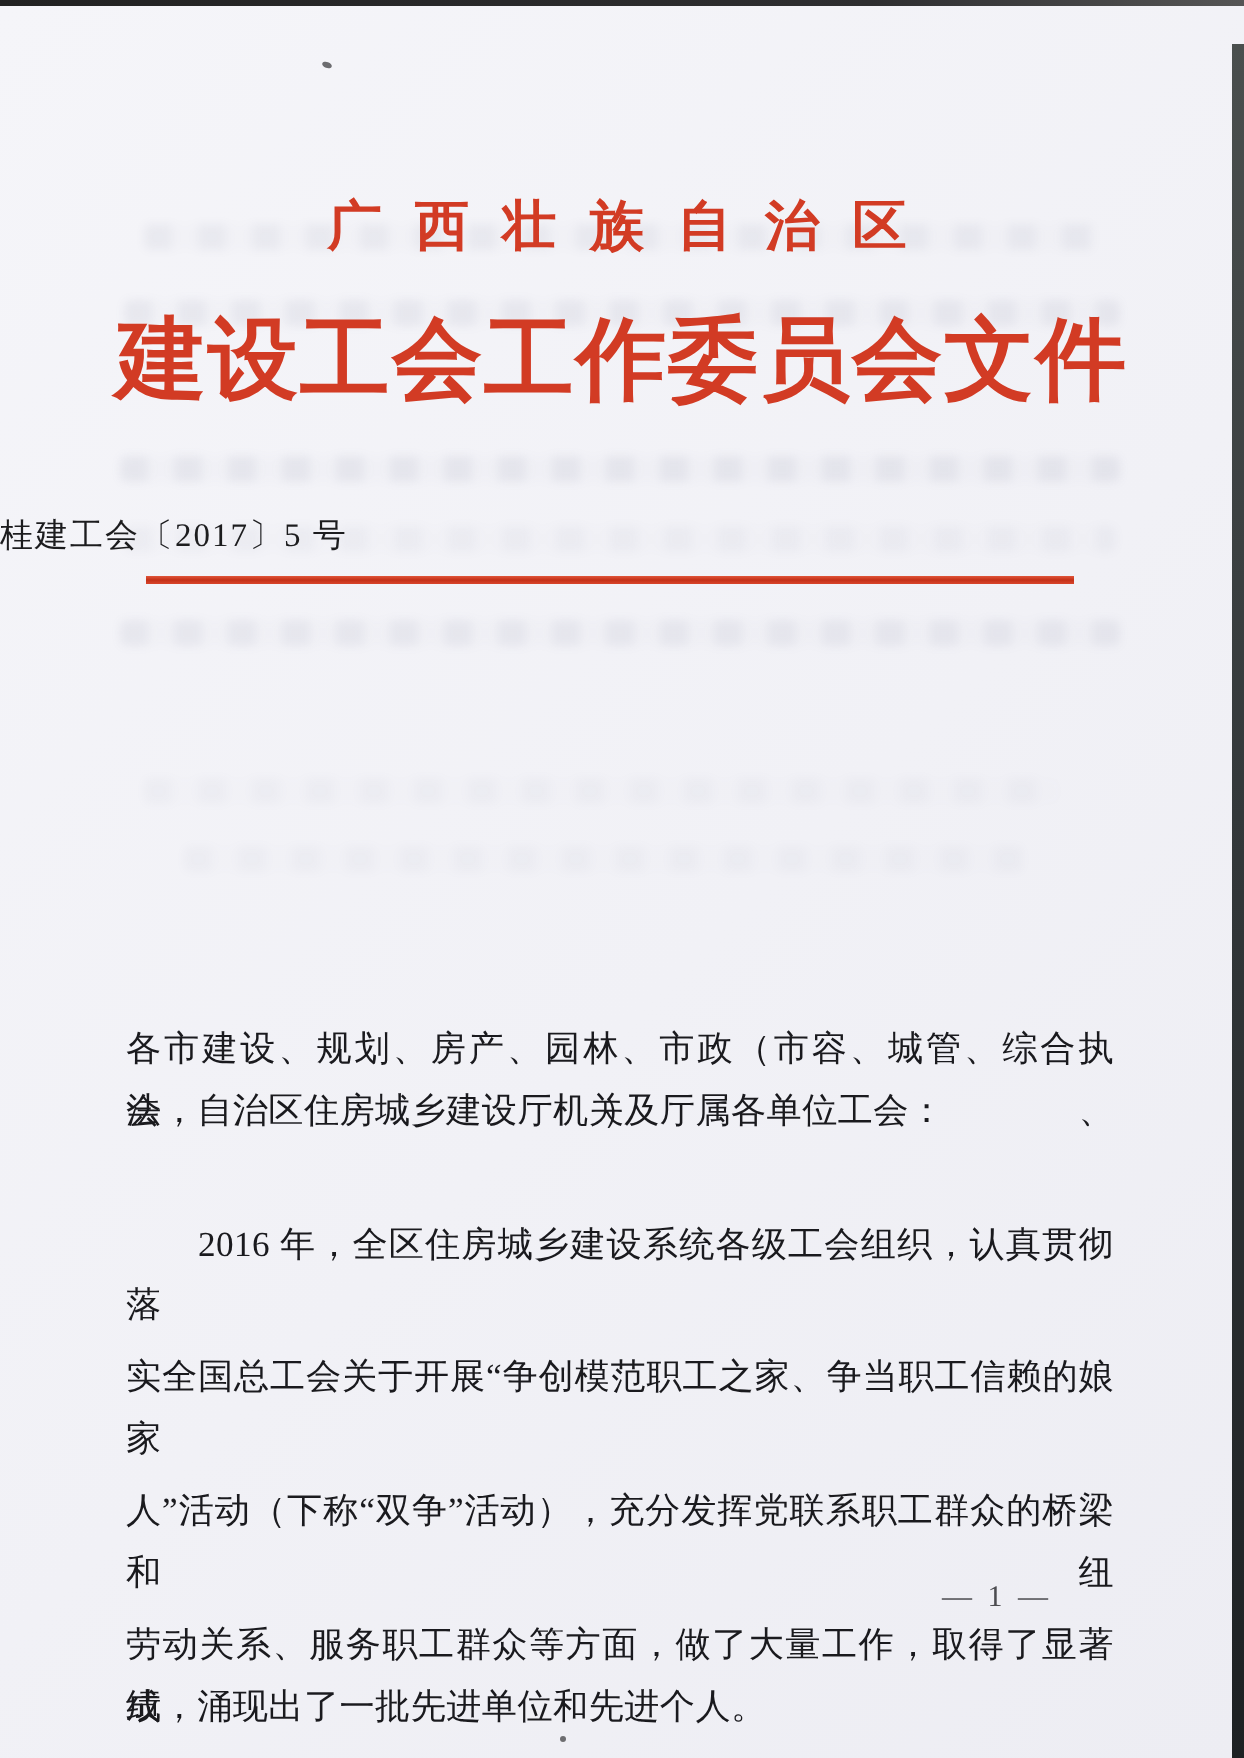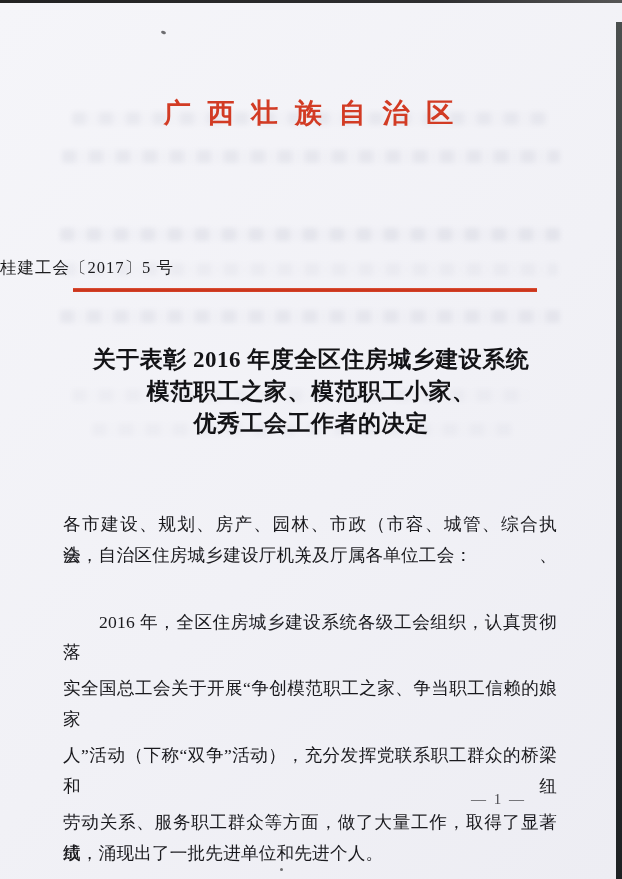--- a/index.html
+++ b/index.html
@@ -78,28 +78,24 @@
   <div class="ghost g2"></div>
   <div class="ghost g3"></div>
   <div class="ghost g4"></div>
   <div class="ghost g5"></div>
   <div class="ghost g6"></div>
   <div class="ghost g7"></div>
   <div class="speck s1"></div>
   <div class="speck s2"></div>
 
   <div class="hdr-region">广 西 壮 族 自 治 区</div>
+  <div class="hdr-committee">建设工会工作委员会文件</div>
   <div class="doc-number">桂建工会〔2017〕5 号</div>
   <div class="red-rule"></div>
 
-  <h1 class="title">
-    <span>关于表彰 2016 年度全区住房城乡建设系统</span><br>
-    <span>模范职工之家、模范职工小家、</span><br>
-    <span>优秀工会工作者的决定</span>
-  </h1>
 
   <div class="body-text">
     <div class="bline fill">各市建设、规划、房产、园林、市政（市容、城管、综合执法）、</div>
     <div class="bline end">会，自治区住房城乡建设厅机关及厅属各单位工会：</div>
     <div class="bline fill indent">2016 年，全区住房城乡建设系统各级工会组织，认真贯彻落</div>
     <div class="bline fill">实全国总工会关于开展“争创模范职工之家、争当职工信赖的娘家</div>
     <div class="bline fill">人”活动（下称“双争”活动），充分发挥党联系职工群众的桥梁和纽</div>
     <div class="bline fill">劳动关系、服务职工群众等方面，做了大量工作，取得了显著成</div>
     <div class="bline end">绩，涌现出了一批先进单位和先进个人。</div>
   </div>

